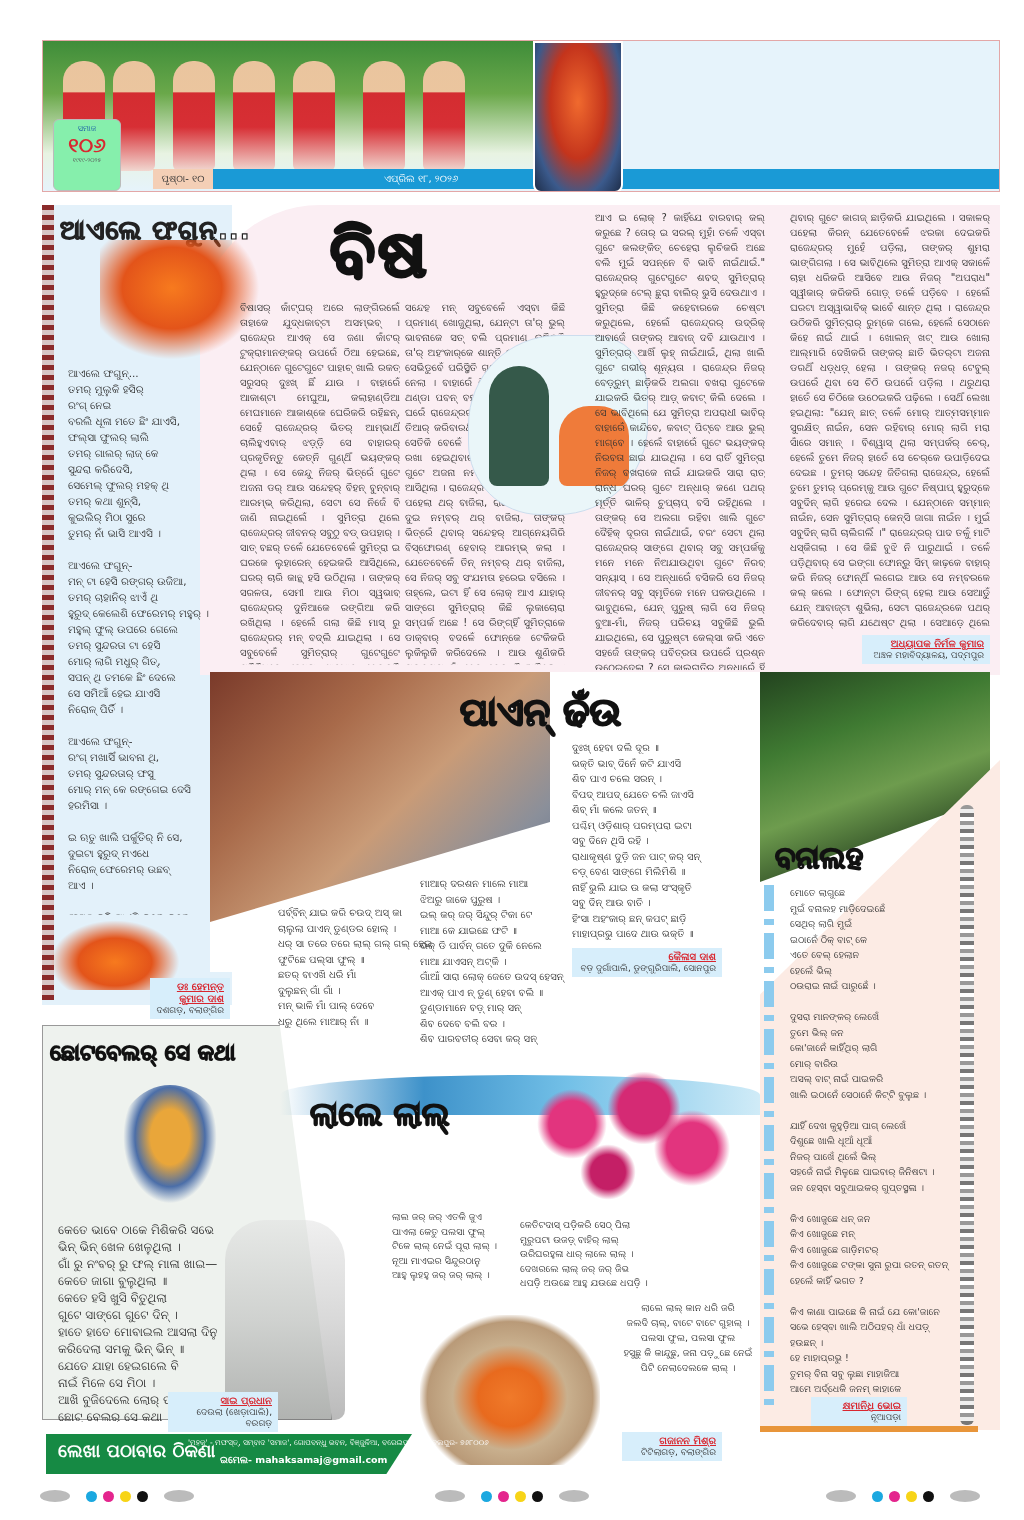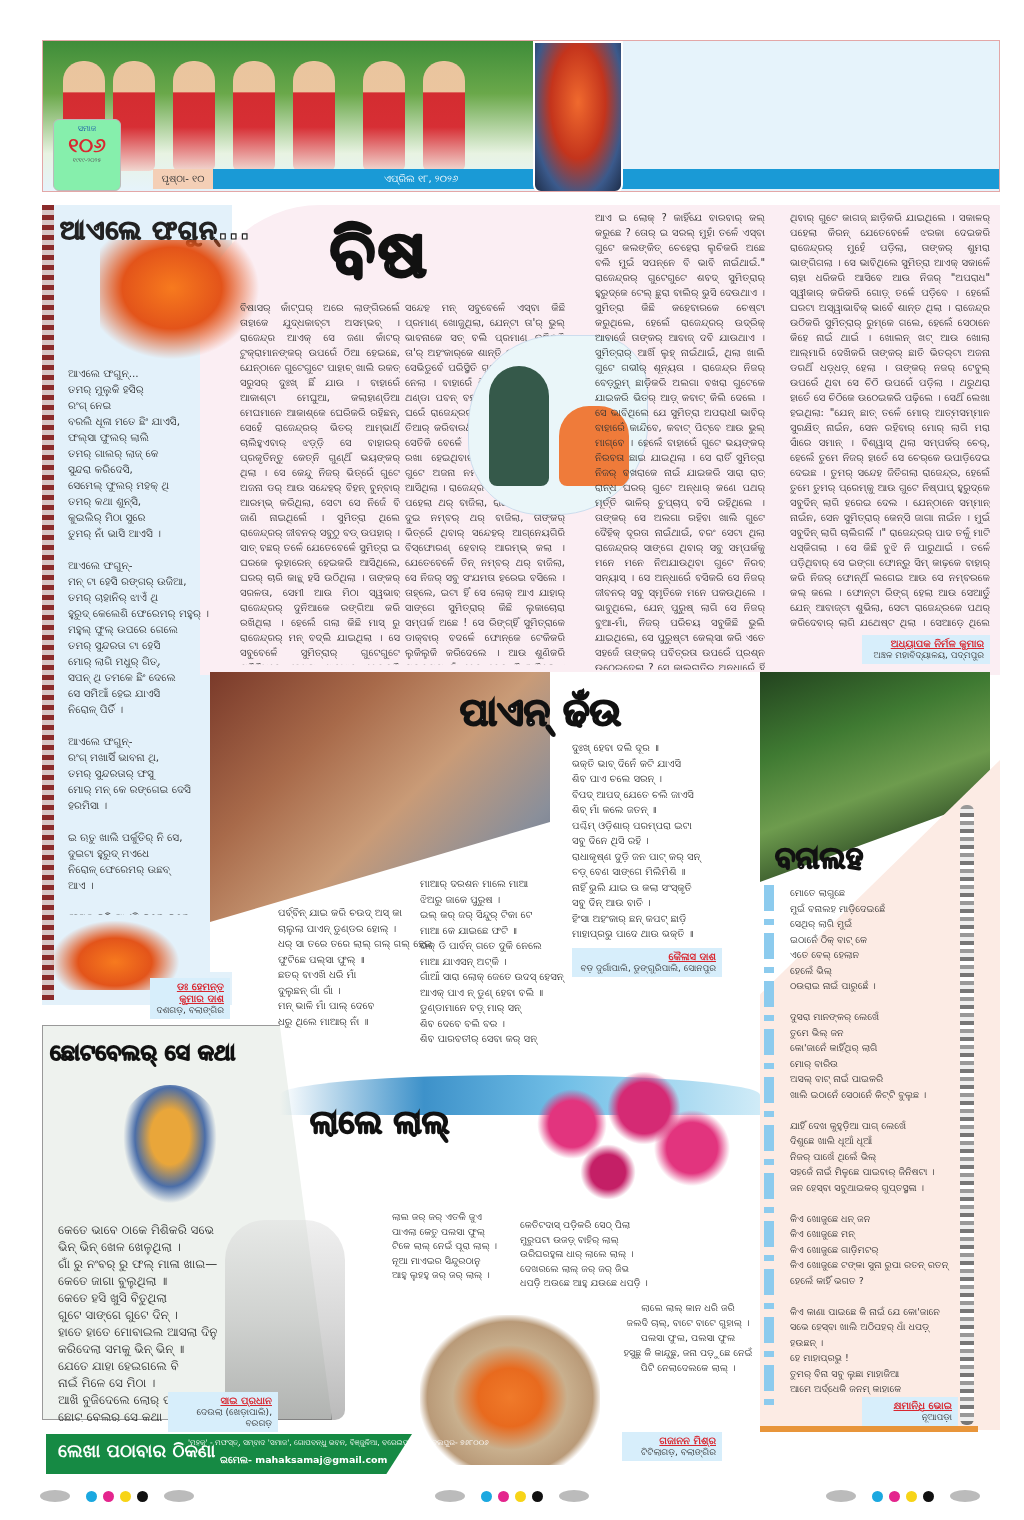--- a/index.html
+++ b/index.html
@@ -54,21 +54,21 @@
   .orange-bar { left: 760px; top: 1426px; width: 218px; height: 6px; background: #e8953a; }
 
   
   .sec-chhota { left: 42px; top: 1025px; width: 290px; height: 395px; background: #eef2ee; border: 1px solid #999; clip-path: polygon(0 0,82% 0,100% 100%,0 100%); }
   .chhota-title { left: 50px; top: 1040px; font-size: 22px; font-weight: bold; color: #fff; -webkit-text-stroke: 1.2px #111; }
   .boy-swing { left: 115px; top: 1085px; width: 110px; height: 130px; background: radial-gradient(ellipse at 50% 40%, #e9a63a 0%, #e9a63a 25%, #4b6ea8 45%, transparent 60%); border-radius: 50%; }
   .kids { left: 225px; top: 1220px; width: 120px; height: 200px; background: linear-gradient(180deg,#ddd 0%,#aaa 50%,#666 100%); opacity: .45; border-radius: 40px 40px 10px 10px; }
 
   
   .wave { left: 280px; top: 1075px; width: 480px; height: 40px; background: linear-gradient(90deg,transparent 0%,#1b7ec0 30%,#5ab5e3 60%,#c8e8f6 100%); border-radius: 50% 50% 0 0; opacity: .85; }
-  .lali-title { left: 310px; top: 1095px; font-size: 32px; font-weight: bold; color: #fff; margin-top: 8px; -webkit-text-stroke: 1.5px #111; }
+  .lali-title { left: 310px; top: 1095px; font-size: 32px; font-weight: bold; color: #fff; -webkit-text-stroke: 1.5px #111; }
   .bougain { left: 500px; top: 1060px; width: 240px; height: 160px; background: radial-gradient(circle at 30% 40%,#e2347e 0%,#e2347e 12%,transparent 18%),radial-gradient(circle at 60% 30%,#d52a74 0%,#d52a74 14%,transparent 20%),radial-gradient(circle at 80% 55%,#e2347e 0%,#e2347e 12%,transparent 18%),radial-gradient(circle at 45% 70%,#c41f66 0%,#c41f66 10%,transparent 16%); }
   .leaf-flower { left: 420px; top: 1315px; width: 180px; height: 150px; background: radial-gradient(ellipse at 50% 55%, #f07a2a 0%, #e86a1e 25%, #c9b08e 45%, #b99a78 65%, transparent 72%); }
 
   
   .address-bar { left: 46px; top: 1434px; width: 366px; height: 40px; background: #168a44; clip-path: polygon(0 0,100% 0,93% 100%,0 100%); }
   .addr-title { left: 58px; top: 1440px; font-size: 18px; color: #fff; font-weight: bold; }
   .addr-line { left: 188px; top: 1438px; font-size: 7.5px; color: #fff; }
   .addr-email { left: 220px; top: 1454px; font-size: 9.5px; color: #fff; font-weight: bold; }
   .regmarks { display: flex; align-items: center; gap: 6px; }
   .oval { width: 30px; height: 12px; background: #bbb; border-radius: 50%; }
@@ -254,21 +254,21 @@
 ଆମେ ଅର୍ଦ୍ଧେକି ଜନମ୍ କାହାକେ
 ହେଥିର୍ ଲାଗି ମତେ ଲାଗୁଛେ
 ହେ ମାହାପ୍ରଭୁ !
 ଏନ୍ଥେନ୍ ତମେ ଖାଲି ସାହା ଭରସା
 ଏସ୍ବା ବନା ହଉଥିବାର୍ ଲୋକ୍ ସବୁକେ ।
 
 ଜନ, କିଏ ବନାଲା ଏସ୍ବା
 ବନାଲହ ଲେଖେଁ ଜିନିସ୍ କେ
 ଯାହାକେ ଦେଖ ତାର୍ ପାଖ୍ ଥିଁ
 ବନାଇବୁଛେ ମନୁଷ୍ୟଠାନୁଁ ମାହାପ୍ରଭୁକେ ।</div>
-<div class="abs byline-box" style="left:862px;top:1397px;width:96px;">
+<div class="abs byline-box" style="left:811px;top:1397px;width:96px;">
   <div class="byline-name">କ୍ଷମାନିଧି ଭୋଇ</div>
   <div class="byline-place">ନୂଆପଡ଼ା</div>
 </div>
 <div class="abs orange-bar"></div>
 
 <div class="abs sec-chhota"></div>
 <div class="abs chhota-title">ଛୋଟବେଲର୍ ସେ କଥା</div>
 <div class="abs boy-swing"></div>
 <div class="abs kids"></div>
 <div class="abs poem" style="left:58px;top:1222px;width:170px;height:200px;overflow:hidden;font-size:12px;line-height:17px;">କେତେ ଭାବେ ଠାକେ ମିଶିକରି ସଭେ

